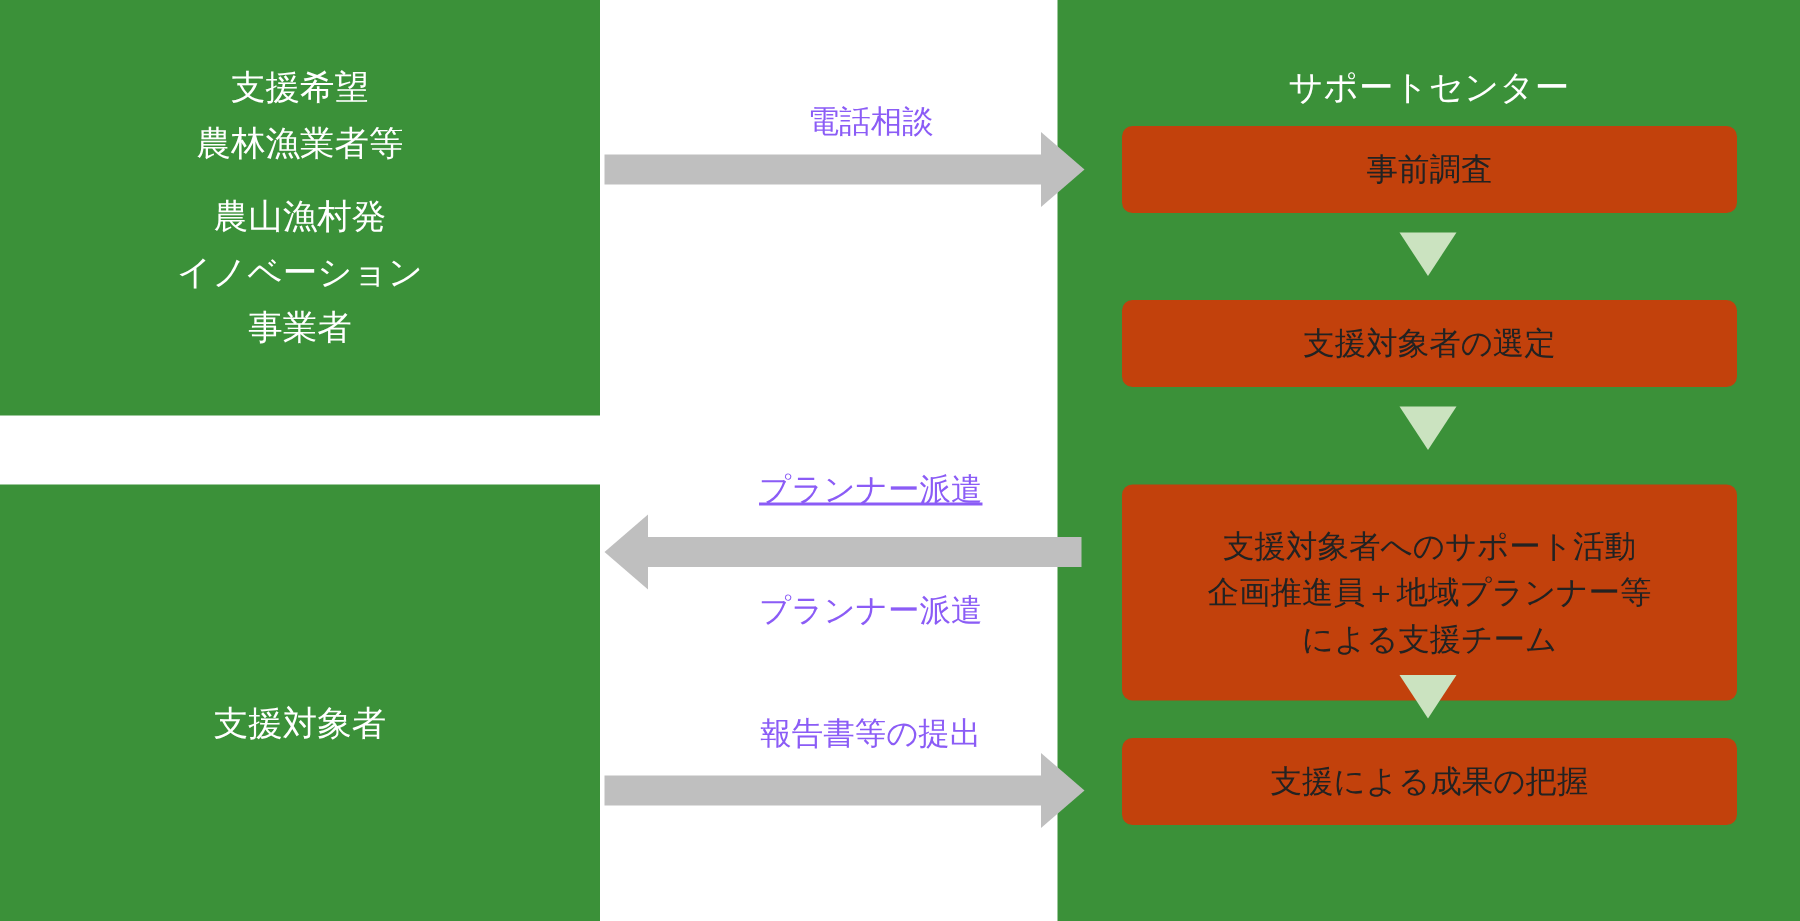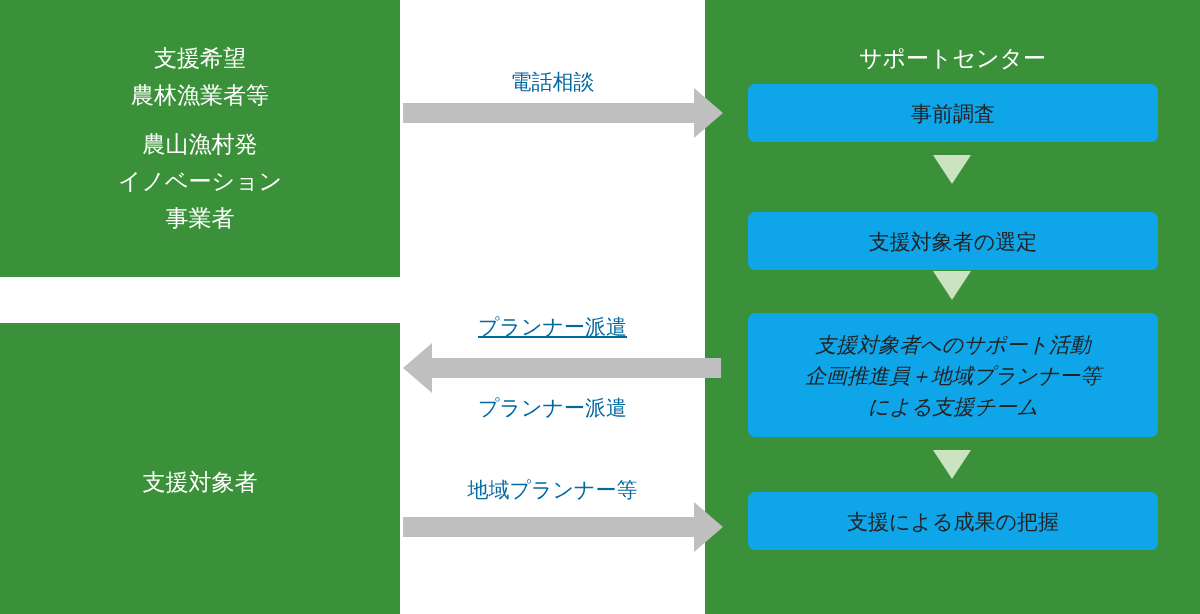--- a/index.html
+++ b/index.html
@@ -70,35 +70,35 @@
     font-size: 23px;
     line-height: 30px;
     margin-top: 16px;
   }
 
   
   .flow-box {
     position: absolute;
     left: 43px;              
     width: 410px;            
-    background: #0ea5e9;
+    background: #c2410c;
     border-radius: 7px;
     color: #222222;
     font-size: 21px;
     line-height: 31px;
     text-align: center;
     display: flex;
     align-items: center;
     justify-content: center;
     box-sizing: border-box;
     white-space: pre-line;
   }
   #box-1 { top: 84px;  height: 58px; }
-  #box-2 { top: 200px; height: 58px; margin-top: 12px; }
-  #box-3 { top: 313px; height: 124px; font-style: italic; }
+  #box-2 { top: 200px; height: 58px; }
+  #box-3 { top: 323px; height: 144px; }
   #box-4 { top: 492px; height: 58px; }
 
   
   .tri-down {
     position: absolute;
     left: 228px;             
     width: 0;
     height: 0;
     border-left: 19px solid transparent;
     border-right: 19px solid transparent;
@@ -137,23 +137,24 @@
   #arrow-consult  { left: 403px; top: 88px;  width: 320px; }
   #arrow-dispatch { left: 403px; top: 343px; width: 318px; }
   #arrow-report   { left: 403px; top: 502px; width: 320px; }
 
   
   .channel-label {
     position: absolute;
     width: 305px;
     left: 400px;
     text-align: center;
-    color: #0369a1;
+    color: #8b5cf6;
     font-size: 21px;
     line-height: 28px;
+    padding-left: 28px;
   }
   #label-consult  { top: 68px; }
   #label-dispatch { top: 313px; text-decoration: underline; }
   #label-survey   { top: 394px; }
   #label-report   { top: 476px; }
 </style>
 </head>
 <body>
 
 <div id="diagram">
@@ -211,15 +212,15 @@
     <div class="shaft"></div>
     <div class="head"></div>
   </div>
 
   <div class="channel-label" id="label-consult">電話相談</div>
 
   <div class="channel-label" id="label-dispatch">プランナー派遣</div>
 
   <div class="channel-label" id="label-survey">プランナー派遣</div>
 
-  <div class="channel-label" id="label-report">地域プランナー等</div>
+  <div class="channel-label" id="label-report">報告書等の提出</div>
 
 </div>
 
 </body></html>

